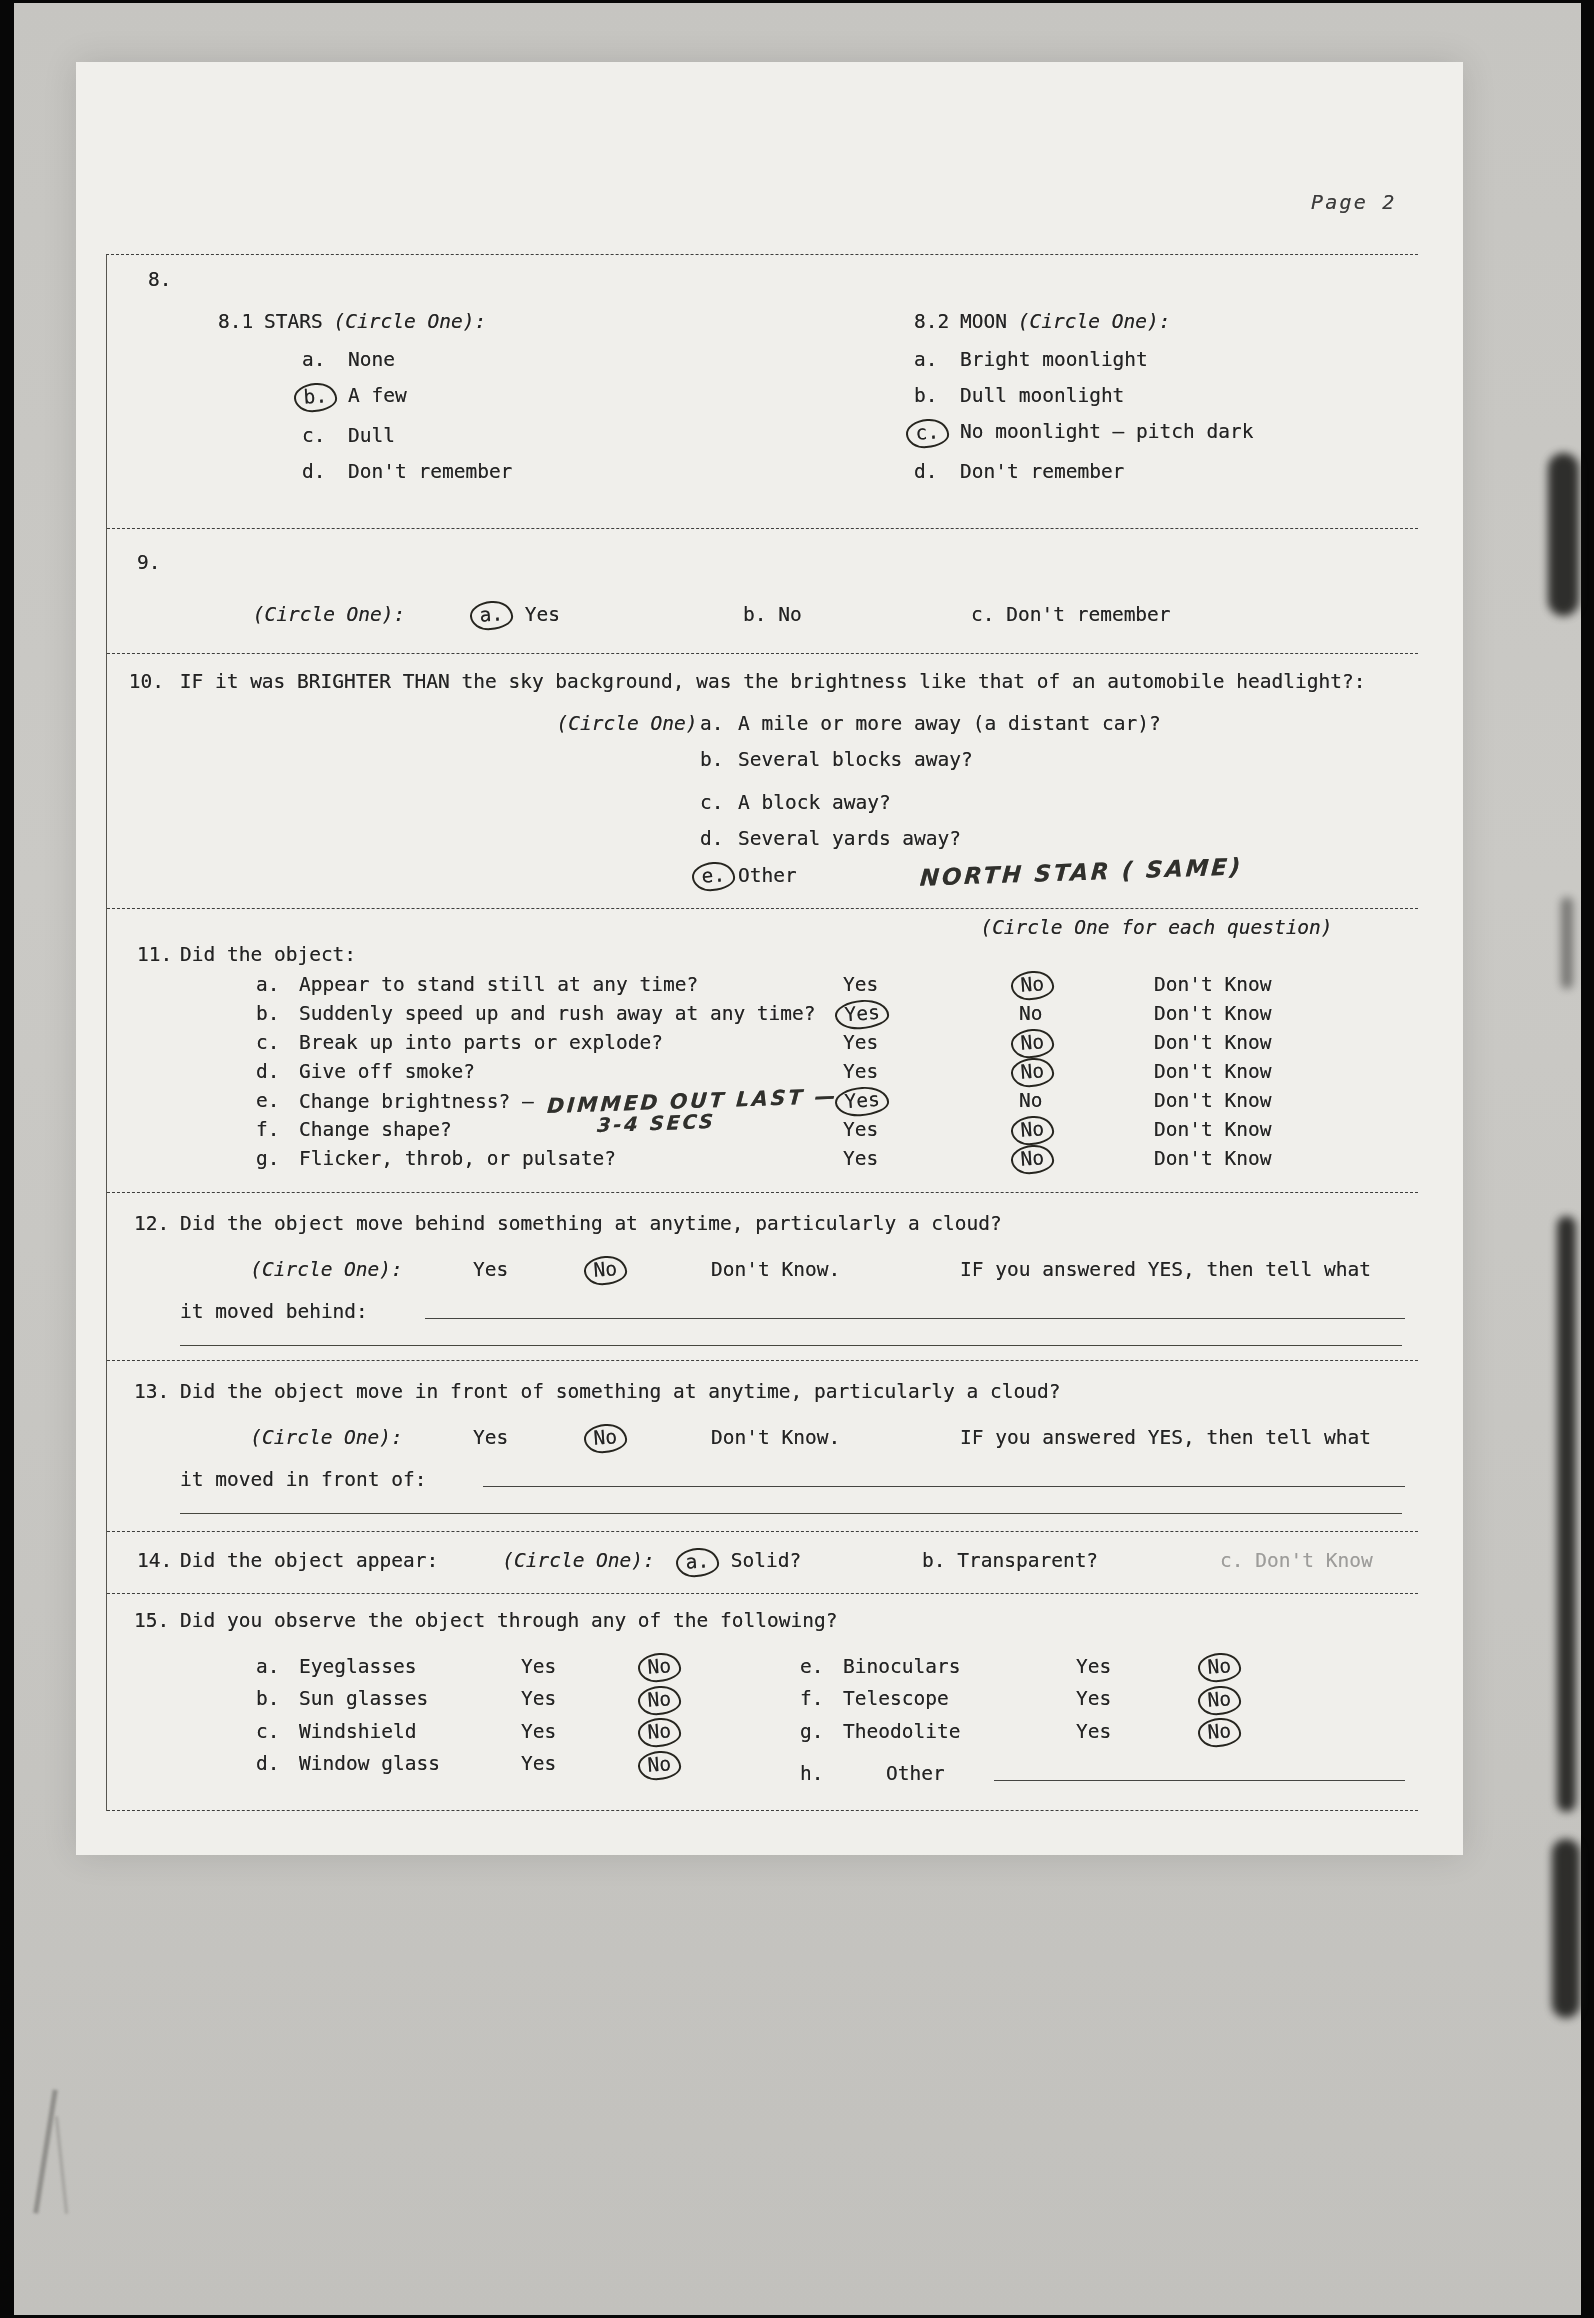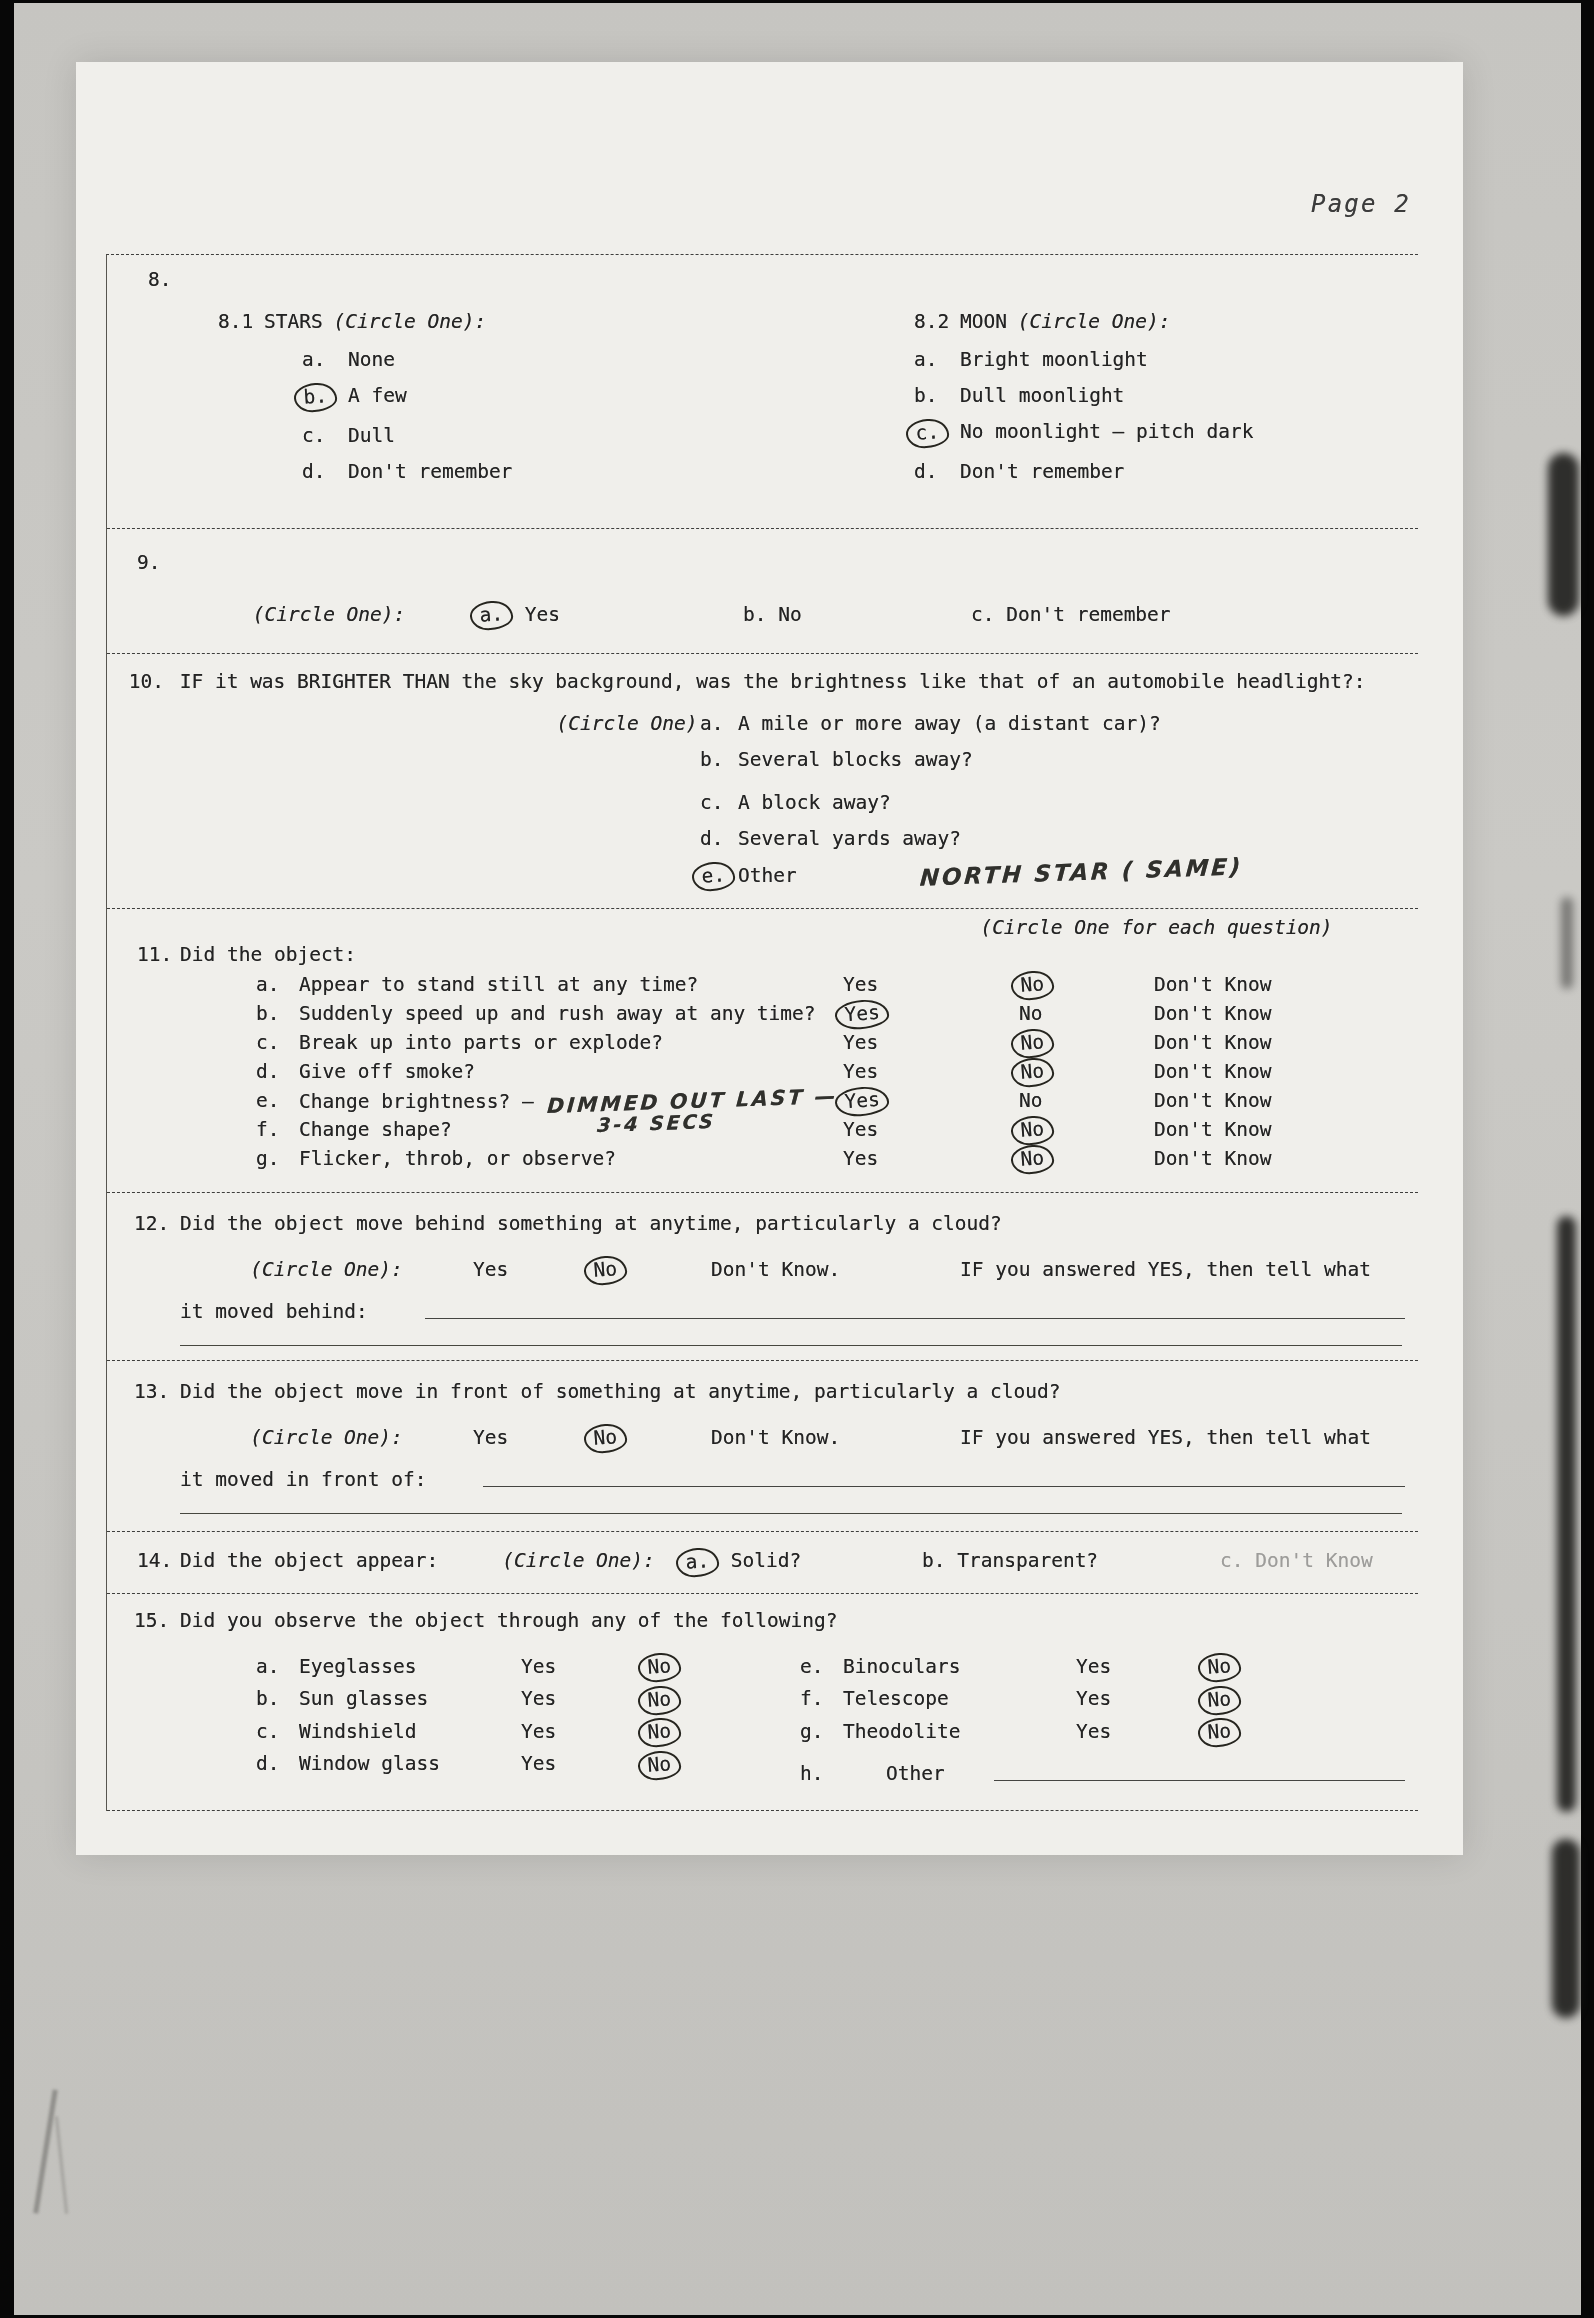--- a/index.html
+++ b/index.html
@@ -15,21 +15,21 @@
   }
   .sheet{
     position:absolute;left:62px;top:59px;width:1387px;height:1793px;
     background:#f0efeb;
     box-shadow:0 0 32.5px rgba(0,0,0,.12);
     text-shadow:0 0 0.4px rgba(25,25,25,.55);
     font-size:19.5px;line-height:1.15;
   }
   .page-label{
     position:absolute;left:1235px;top:129px;
-    font-size:24px;font-style:italic;color:#3c3c3c;letter-spacing:2.2px;
+    font-size:20px;font-style:italic;color:#3c3c3c;letter-spacing:2.2px;
     filter:blur(0.3px);
   }
   .form-box{
     position:absolute;left:30px;top:192px;width:1312px;
     border-top:1.6px dashed #3e3e3c;
     border-left:1.6px solid #57554f;
     box-sizing:border-box;
   }
   .q{position:relative;border-bottom:1.6px dashed #3e3e3c;box-sizing:border-box;}
   .ital{font-style:italic;text-align:center;}
@@ -277,21 +277,21 @@
           </div>
           <div class="row11">
             <span class="letter">f.</span>
             <span class="rq">Change shape?</span>
             <span>Yes</span>
             <span><span class="circ">No</span></span>
             <span>Don't Know</span>
           </div>
           <div class="row11">
             <span class="letter">g.</span>
-            <span class="rq">Flicker, throb, or observe?</span>
+            <span class="rq">Flicker, throb, or pulsate?</span>
             <span>Yes</span>
             <span><span class="circ">No</span></span>
             <span>Don't Know</span>
           </div>
           <div class="hand note2">3-4 SECS</div>
         </div>
       </section>
 
       <section class="q q12">
         <div class="qhead12">

